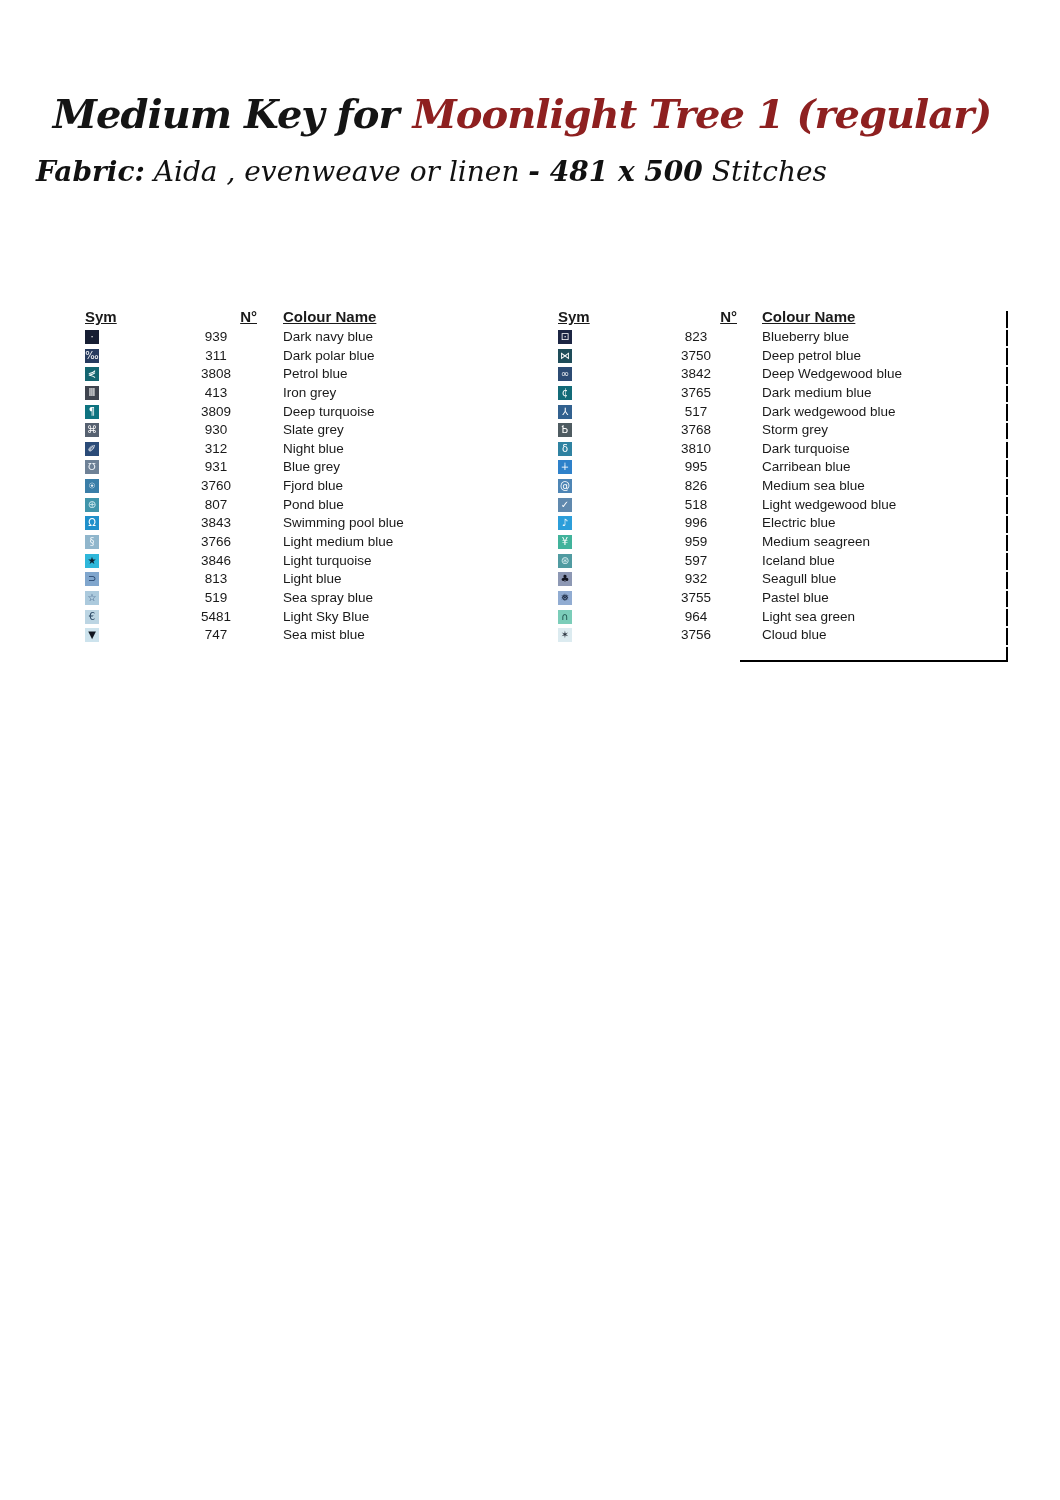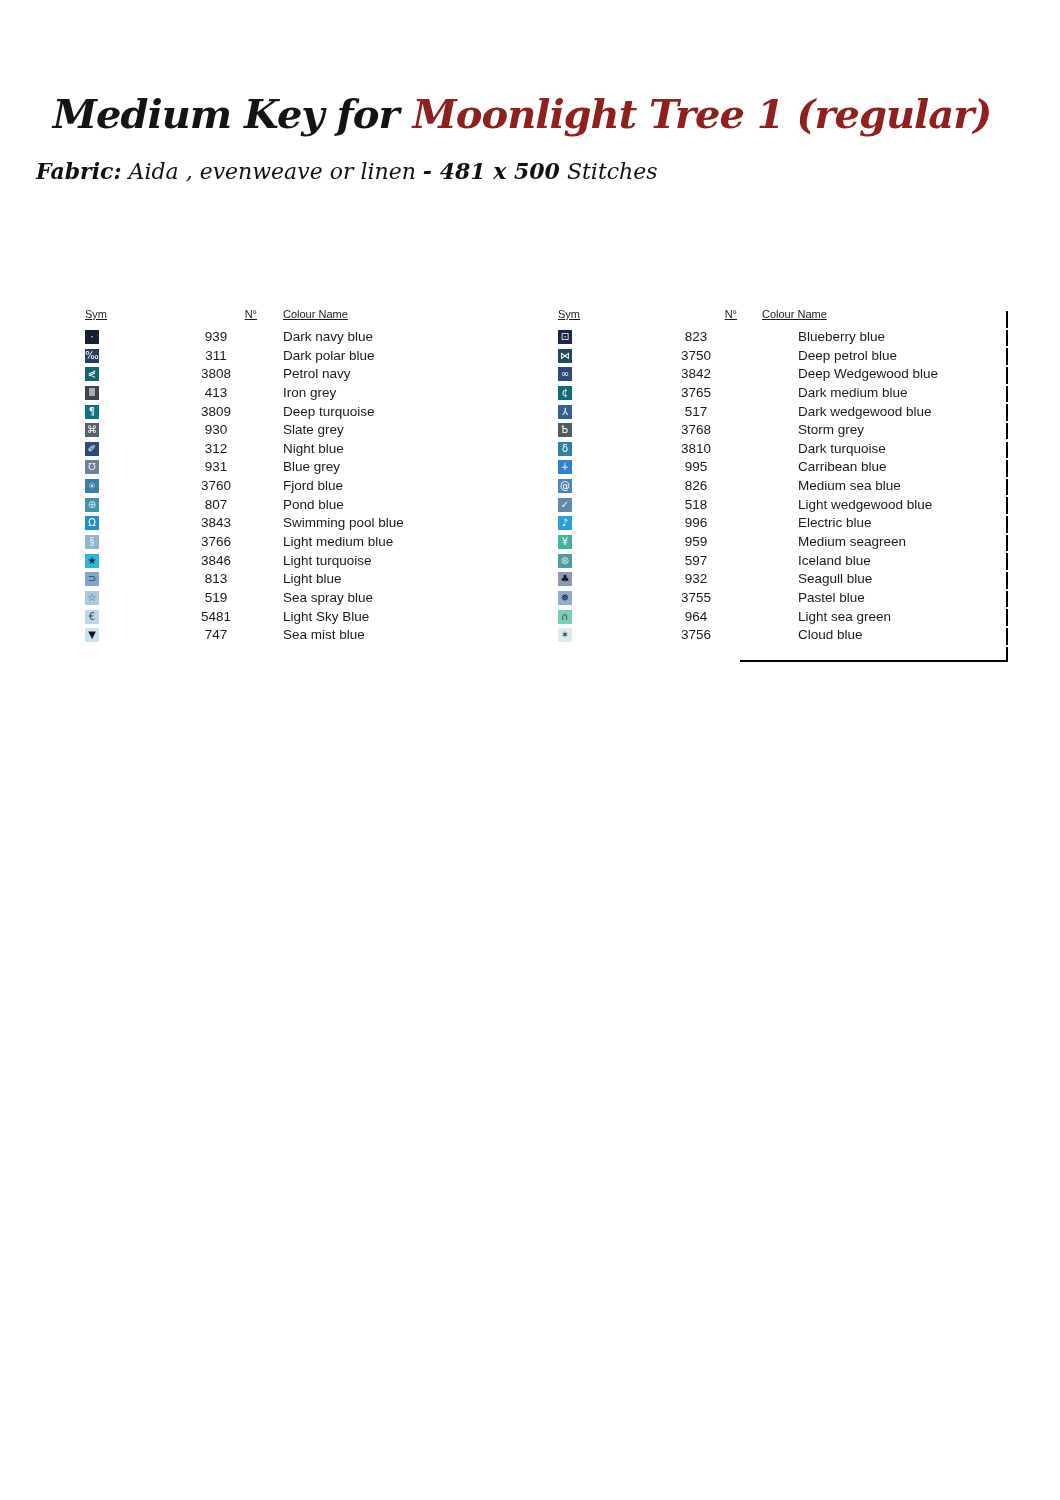--- a/index.html
+++ b/index.html
@@ -11,45 +11,45 @@
          font-family:"DejaVu Serif",serif;font-style:italic;font-weight:bold;
          font-size:40px;letter-spacing:-1px;white-space:nowrap;}
   .title .prefix{color:#141414;}
   .title .tname{margin-left:14px;}
 
   
   .fabric{position:absolute;left:36px;top:156px;font-family:"DejaVu Serif",serif;
           font-style:italic;font-size:24px;line-height:31.5px;color:#111;}
   .fabric-line{white-space:nowrap;}
   .fabric .b{font-weight:bold;}
-  .fabric-line:first-child{font-size:22px;}
+  .fabric-line:first-child{font-size:28px;}
 
   
   .ttable{position:absolute;top:308px;}
   #left-table{left:85px;width:430px;}
   #right-table{left:558px;width:460px;}
-  .thead{position:relative;height:21px;font-weight:normal;font-size:11px;}
+  .thead{position:relative;height:21px;font-weight:bold;font-size:15px;}
   .thead .h-sym{position:absolute;left:0;text-decoration:underline;}
   .h-num{position:absolute;text-align:right;text-decoration:underline;}
   #left-table .h-num{left:90px;width:82px;}
   #right-table .h-num{left:97px;width:82px;}
   .h-name{position:absolute;text-decoration:underline;}
   #left-table .h-name{left:198px;}
   #right-table .h-name{left:204px;}
 
   .trow{position:relative;height:18.65px;font-size:13.5px;}
   .swatch{position:absolute;left:0;top:1px;width:14px;height:14px;
           font-size:10px;line-height:14px;text-align:center;overflow:hidden;
           font-family:"DejaVu Sans",sans-serif;}
   .num{position:absolute;top:0;text-align:center;}
   #left-table .num{left:90px;width:82px;}
   #right-table .num{left:97px;width:82px;}
   .cname{position:absolute;top:0;}
   #left-table .cname{left:198px;}
-  #right-table .cname{left:204px;margin-left:36px;}
+  #right-table .cname{left:204px;}
 
   
   .vline{position:absolute;left:1006px;top:311px;width:1.5px;height:351px;
          background:repeating-linear-gradient(180deg,#000 0,#000 16.6px,#f2f2f2 16.6px,#f2f2f2 18.65px);}
   .hline{position:absolute;left:740px;top:660px;width:268px;height:1.5px;background:#000;}
 </style>
 </head>
 <body>
 
 <div class="page">
@@ -75,21 +75,21 @@
           <span class="cname">Dark navy blue</span>
         </div>
         <div class="trow">
           <span class="swatch" style="background: rgb(39, 59, 95); color: rgb(255, 255, 255);">‰</span>
           <span class="num">311</span>
           <span class="cname">Dark polar blue</span>
         </div>
         <div class="trow">
           <span class="swatch" style="background: rgb(19, 101, 112); color: rgb(255, 255, 255);">⋞</span>
           <span class="num">3808</span>
-          <span class="cname">Petrol navy</span>
+          <span class="cname">Petrol blue</span>
         </div>
         <div class="trow">
           <span class="swatch" style="background: rgb(63, 68, 78); color: rgb(255, 255, 255);">Ⅲ</span>
           <span class="num">413</span>
           <span class="cname">Iron grey</span>
         </div>
         <div class="trow">
           <span class="swatch" style="background: rgb(14, 115, 128); color: rgb(255, 255, 255);">¶</span>
           <span class="num">3809</span>
           <span class="cname">Deep turquoise</span>

